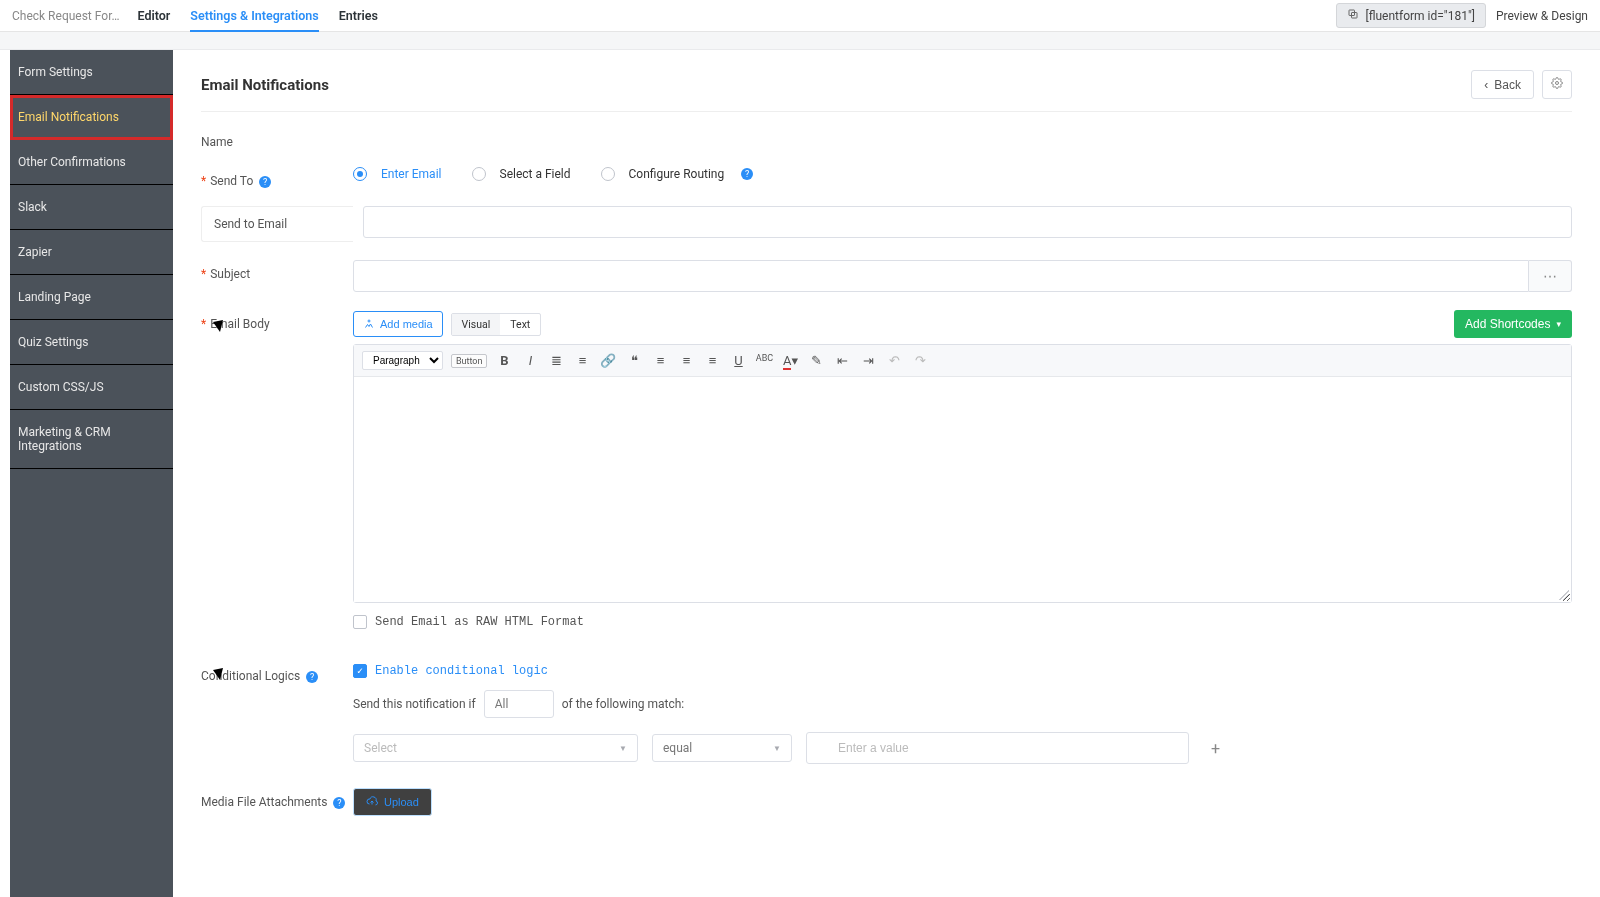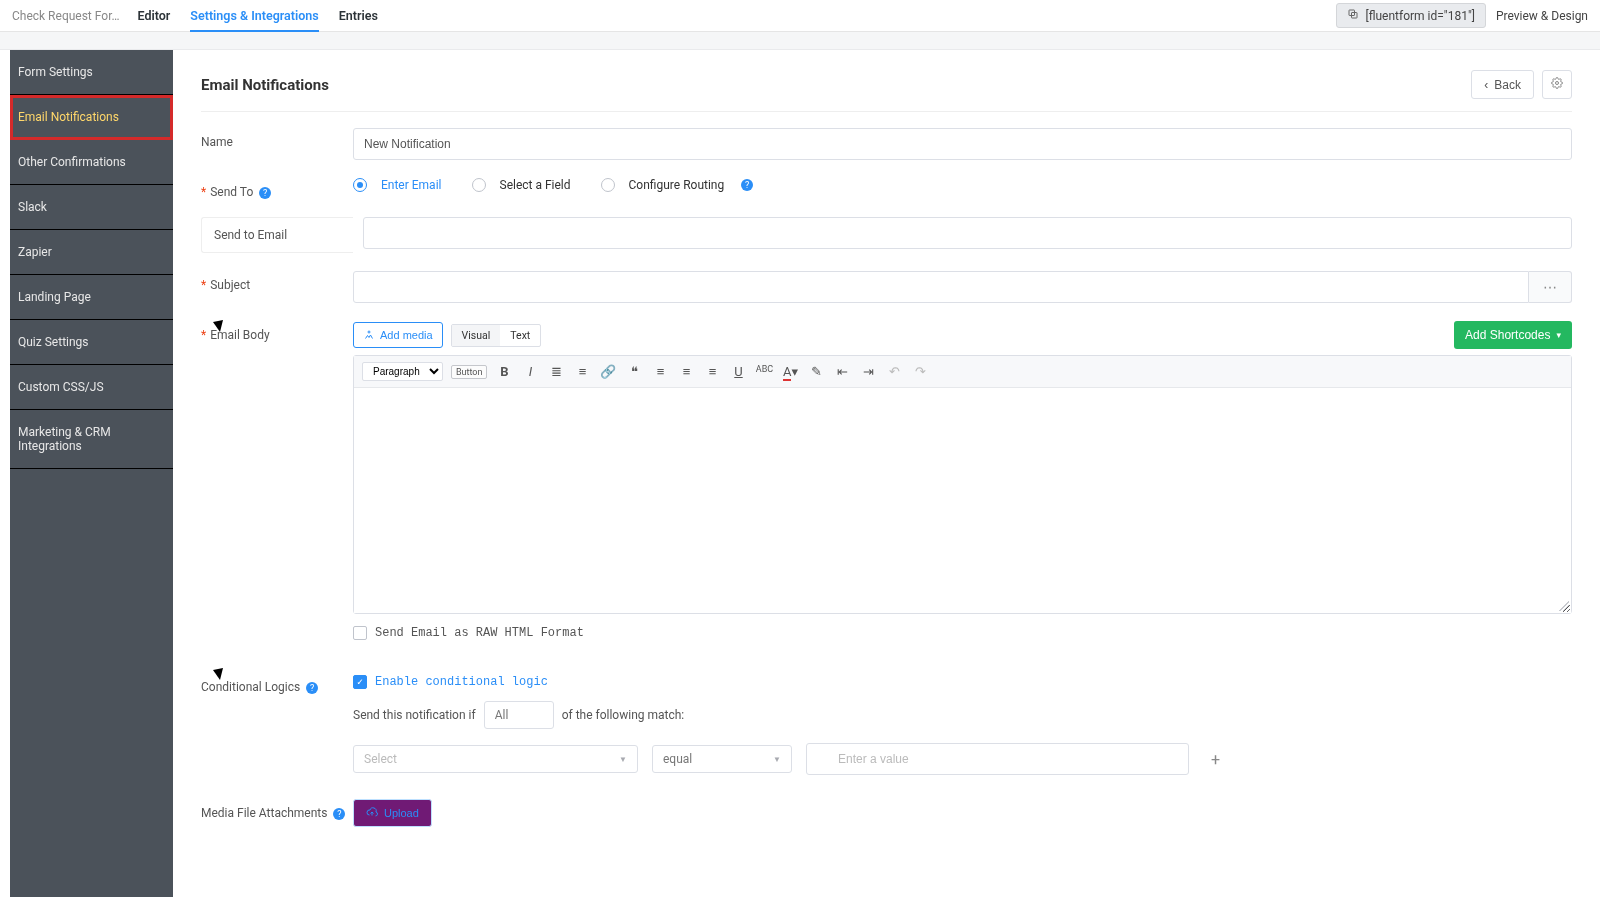--- a/index.html
+++ b/index.html
@@ -80,21 +80,21 @@
 
 .cond-row { display: flex; align-items: center; gap: 8px; font-size: 12px; color: #555; margin-top: 12px; }
 .mini-select { border: 1px solid #dcdfe6; border-radius: 3px; padding: 6px 10px; font-size: 12px; color: #777; min-width: 70px; background:#fff; }
 
 .cond-builder { display: flex; gap: 14px; align-items: center; margin-top: 14px; }
 .sel-wide { width: 285px; display:flex; align-items:center; justify-content: space-between;}
 .sel-med { width: 140px; display:flex; align-items:center; justify-content: space-between;}
 .val-input { width: 383px; padding-left: 31px; }
 .plus-btn { font-size: 16px; color: #888; cursor: pointer; padding: 4px 8px; }
 
-.upload-btn { border: 1px solid #bde0ff; color: #2a8ef7; background: #701a75; border-radius: 3px; padding: 6px 12px; font-size: 11px; display: inline-flex; align-items: center; gap: 6px; cursor: pointer; text-align: right; }
+.upload-btn { border: 1px solid #bde0ff; color: #2a8ef7; background: #404040; border-radius: 3px; padding: 6px 12px; font-size: 11px; display: inline-flex; align-items: center; gap: 6px; cursor: pointer; text-align: right; }
 
 
 .arrow { position: absolute; pointer-events: none; }
 
 .content-wrapper { position: relative; }
 
 .caret-down { font-size: 8px; color:#a8aab0;}
 </style>
 </head>
 <body>
@@ -149,23 +149,20 @@
                 <circle cx="12" cy="12" r="3"></circle>
                 <path d="M19.4 15a1.7 1.7 0 0 0 .34 1.87l.06.06a2 2 0 1 1-2.83 2.83l-.06-.06a1.7 1.7 0 0 0-1.87-.34 1.7 1.7 0 0 0-1 1.55V21a2 2 0 1 1-4 0v-.09a1.7 1.7 0 0 0-1-1.55 1.7 1.7 0 0 0-1.87.34l-.06.06a2 2 0 1 1-2.83-2.83l.06-.06a1.7 1.7 0 0 0 .34-1.87 1.7 1.7 0 0 0-1.55-1H3a2 2 0 1 1 0-4h.09a1.7 1.7 0 0 0 1.55-1 1.7 1.7 0 0 0-.34-1.87l-.06-.06a2 2 0 1 1 2.83-2.83l.06.06a1.7 1.7 0 0 0 1.87.34H9a1.7 1.7 0 0 0 1-1.55V3a2 2 0 1 1 4 0v.09a1.7 1.7 0 0 0 1 1.55 1.7 1.7 0 0 0 1.87-.34l.06-.06a2 2 0 1 1 2.83 2.83l-.06.06a1.7 1.7 0 0 0-.34 1.87V9a1.7 1.7 0 0 0 1.55 1H21a2 2 0 1 1 0 4h-.09a1.7 1.7 0 0 0-1.55 1z"></path>
               </svg>
           </span>
         </button>
       </div>
     </div>
 
     <div class="row">
       <div class="label-col">Name</div>
-      <div class="field-col">
-        <input class="text-input" value="New Notification" style="">
-      </div>
     </div>
 
     <div class="row">
       <div class="label-col">
         <span class="req">*</span><span>Send To</span>
         <span class="info-icn">?</span>
       </div>
       <div class="field-col">
         <div class="radios">
           <div class="radio-opt selected">

